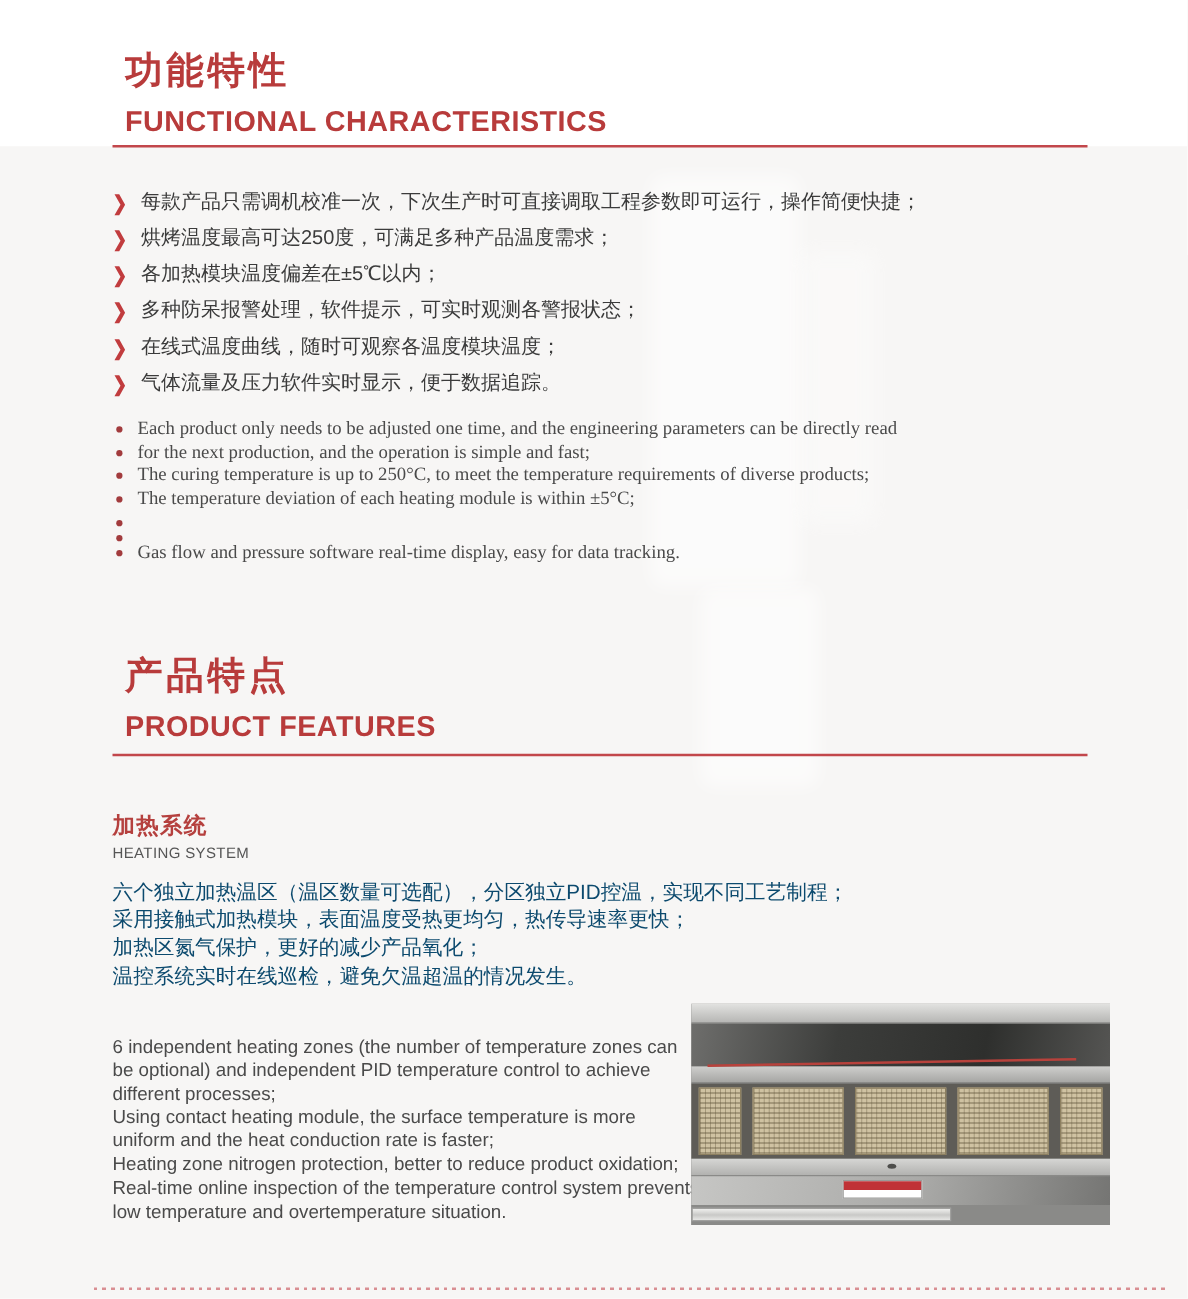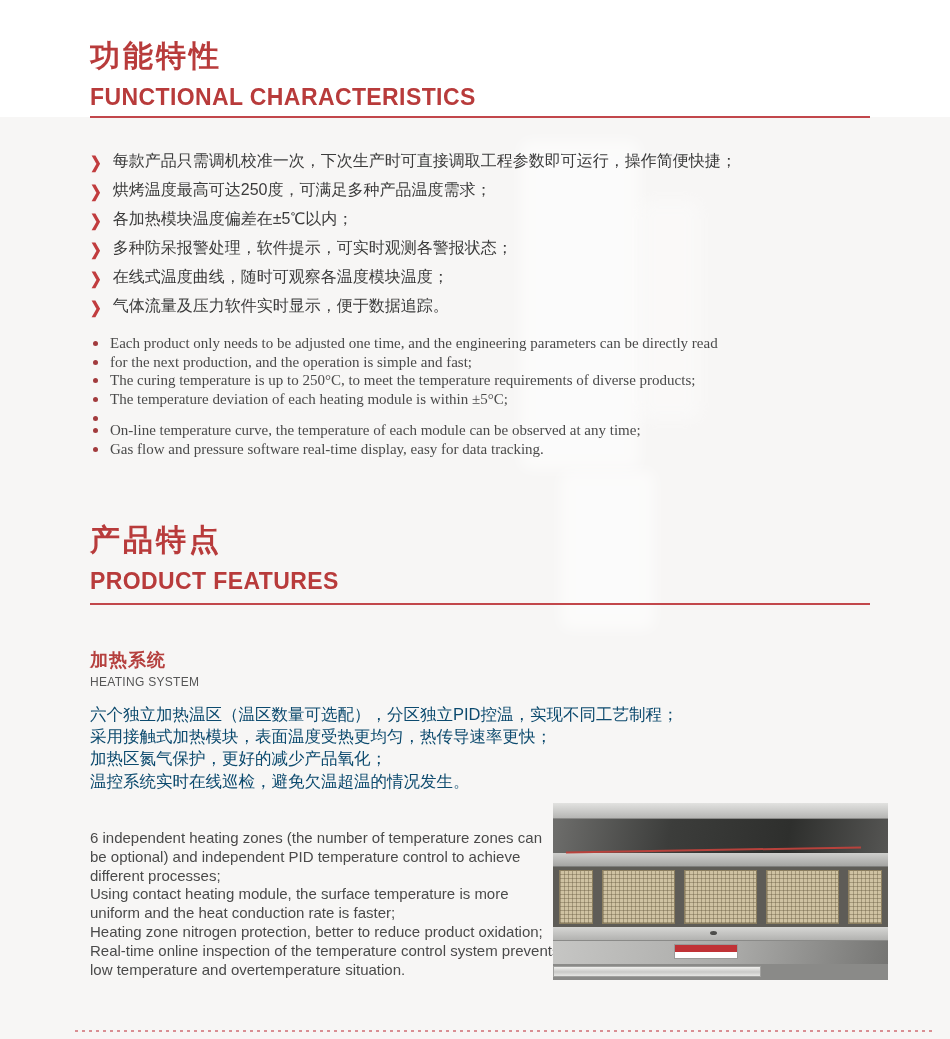--- a/index.html
+++ b/index.html
@@ -11,21 +11,21 @@
     overflow:hidden;
   }
   .gray-band { position:absolute; left:0; top:117px; width:950px; height:922px; background:#f7f6f5; }
 
   
   .wm { position:absolute; background:rgba(255,255,255,0.55); filter:blur(7px); border-radius:10px; }
   .wm1 { left:520px; top:140px; width:120px; height:330px; }
   .wm2 { left:560px; top:470px; width:95px; height:160px; }
   .wm3 { left:640px; top:200px; width:60px; height:220px; opacity:.6; }
 
-  .sec-header { position:absolute; left:90px; }
+  .sec-header { position:absolute; left:100px; }
   .title-cn { font-size:30px; font-weight:700; color:#b83b3b; letter-spacing:3px; }
   .title-en { font-size:23px; font-weight:700; color:#b83b3b; margin-top:7px; letter-spacing:0.4px;text-align:center; }
   .red-line { position:absolute; left:90px; width:780px; height:2px; background:#c2474b; }
 
   .cn-bullets { position:absolute; left:90px; top:147px; width:790px; }
   .cn-bullet { display:flex; align-items:center; height:29px; }
   .chev { color:#c13c3e; font-size:14px; font-weight:700; margin-right:11px; line-height:1; transform:scaleY(1.15); }
   .cn-bullet-text { font-size:16px; color:#3b3b3b; white-space:nowrap; }
 
   .en-bullets { position:absolute; left:90px; top:334px; width:800px; }
@@ -125,21 +125,20 @@
     </div>
     <div class="en-bullet">
       <span class="dot"></span>
       <span class="en-bullet-text">The temperature deviation of each heating module is within ±5°C;</span>
     </div>
     <div class="en-bullet">
       <span class="dot"></span>
     </div>
     <div class="en-bullet">
       <span class="dot"></span>
-      <span class="en-bullet-text">On-line temperature curve, the temperature of each module can be observed at any time;</span>
     </div>
     <div class="en-bullet">
       <span class="dot"></span>
       <span class="en-bullet-text">Gas flow and pressure software real-time display, easy for data tracking.</span>
     </div>
   </div>
 
 <div class="sec-header" style="top:520px;">
   <div class="title-cn">产品特点</div>
   <div class="title-en">PRODUCT FEATURES</div>

